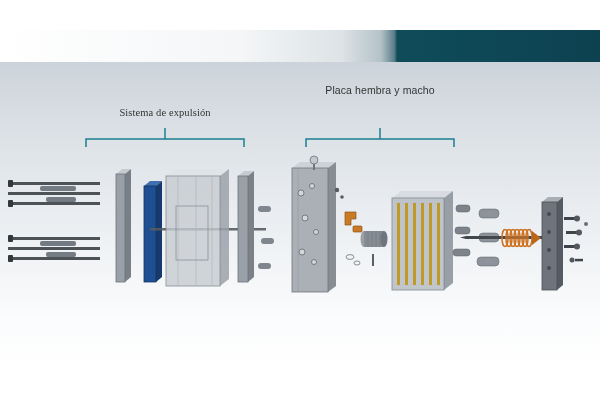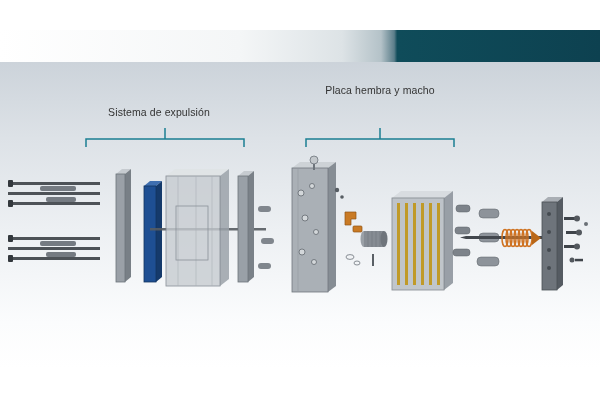--- a/index.html
+++ b/index.html
@@ -9,21 +9,21 @@
   .header-band{position:absolute;left:0;top:30px;width:600px;height:32px;
     background:linear-gradient(90deg,#ffffff 0%,#f4f6f7 40%,#dde3e6 57%,
       #b4c2c8 63.5%,#5b7e8a 65.7%,#0f4c5a 66.2%,#0d4150 100%);}
   .main-area{position:absolute;left:0;top:62px;width:600px;height:306px;
     background:linear-gradient(180deg,#ccd3da 0%,#dde2e7 25%,#edf0f3 55%,
       #fbfcfd 85%,#ffffff 100%);}
   .bottom-strip{position:absolute;left:0;top:368px;width:600px;height:32px;background:#fff;}
   svg.overlay{position:absolute;left:0;top:0;}
   .anno{position:absolute;font-size:10.5px;color:#333;text-align:center;
         letter-spacing:.1px;line-height:13.5px;}
-  .anno-left{left:79px;top:106px;width:160px;}
+  .anno-left{left:85px;top:106px;width:160px;font-family:Liberation Serif, serif;}
   .anno-right{left:298px;top:84px;width:164px;text-align:center;}
 </style>
 </head>
 <body>
 
 <div class="stage">
 
   <div class="header-band"></div>
   <div class="main-area"></div>
   <div class="bottom-strip"></div>

